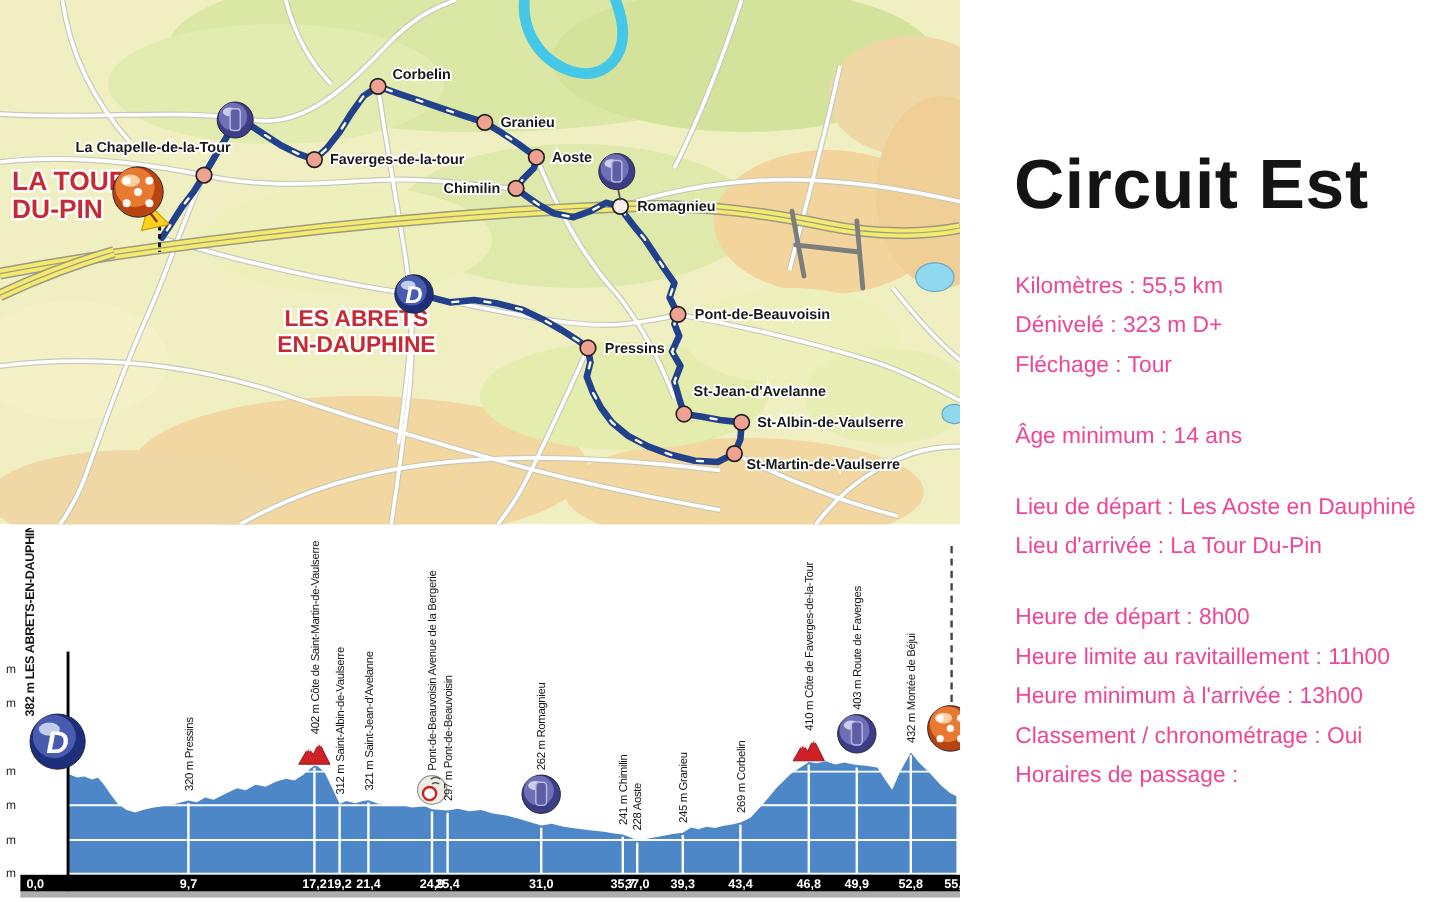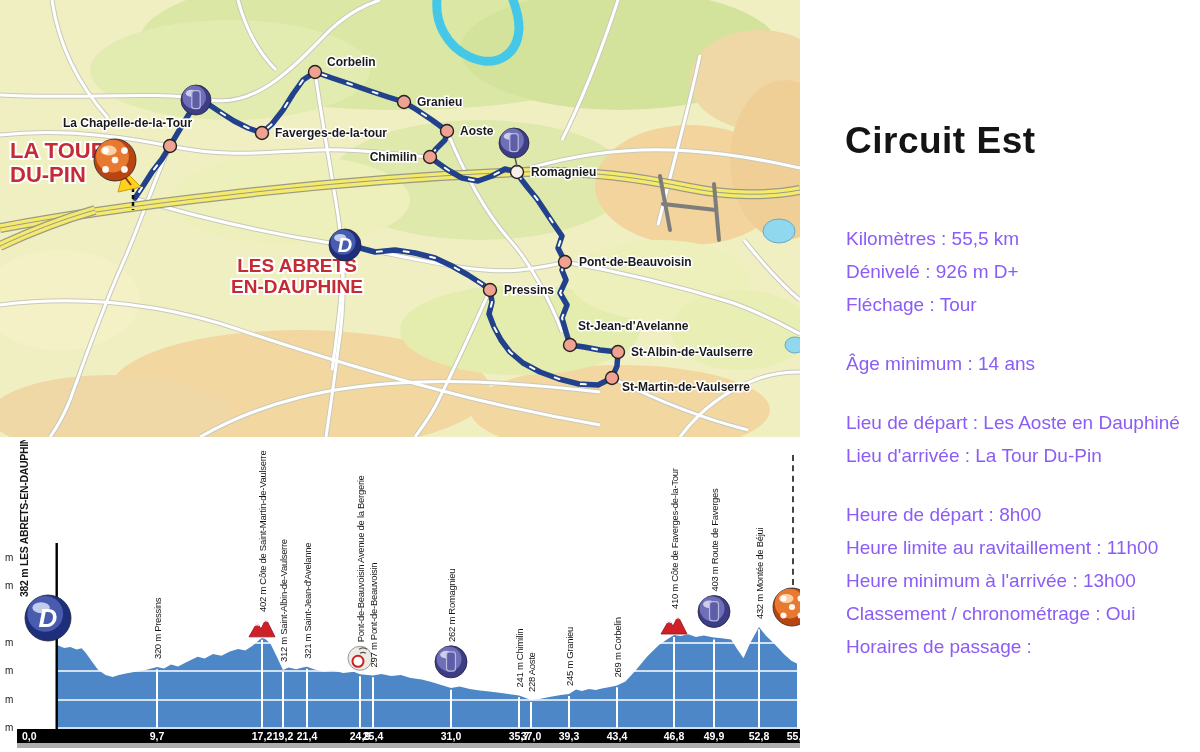--- a/index.html
+++ b/index.html
@@ -1,25 +1,25 @@
 <!DOCTYPE html>
 <html><head>
 <meta charset="utf-8">
 <style>
   html,body{margin:0;padding:0;background:#fff;}
   #root{position:relative;width:1200px;height:752px;overflow:hidden;background:#fff;
         font-family:"Liberation Sans",sans-serif;}
   #map-panel{position:absolute;left:0;top:0;width:800px;height:437px;overflow:hidden;}
   #profile-panel{position:absolute;left:0;top:440px;width:800px;height:312px;overflow:hidden;}
   #info-panel{position:absolute;left:800px;top:0;width:400px;height:752px;background:#fff;}
-  #info-title{position:absolute;left:45px;top:120px;font-size:37px;font-weight:bold;
+  #info-title{position:absolute;left:45px;top:120px;font-size:58px;font-weight:bold;
       color:#141414;letter-spacing:.5px;}
   #info-lines{position:absolute;left:46px;top:222px;width:350px;}
   .info-group{margin-bottom:26px;}
-  .info-line{font-size:19px;line-height:33px;color:#8b5cf6;}
+  .info-line{font-size:19px;line-height:33px;color:#ec4899;}
   svg text{font-family:"Liberation Sans",sans-serif;}
   .town-label{font-size:12px;font-weight:bold;fill:#1a1a1a;stroke:#ffffff;stroke-width:3px;
       paint-order:stroke;}
   .city-label{font-weight:bold;fill:#c42b35;stroke:#ffffff;stroke-width:4px;paint-order:stroke;}
   .wp-label{font-size:9.5px;letter-spacing:-0.3px;fill:#161616;}
   .wp-label.bold{font-size:10.5px;font-weight:bold;}
   .tick-label{font-size:10.5px;font-weight:bold;fill:#ffffff;}
   .m-label{font-size:10px;fill:#222;}
   #finish-label-clipped{position:absolute;left:792px;top:15px;height:130px;width:0;
       border-left:2px dashed #444;}
@@ -268,21 +268,21 @@
           <circle cx="800.55" cy="175.55" r="3.04" fill="#fff" opacity="0.95"></circle>
         </g>
       </svg>
     <div id="finish-label-clipped"></div>
   </div>
   <div id="info-panel">
     <div id="info-title">Circuit Est</div>
     <div id="info-lines">
         <div class="info-group">
           <div class="info-line">Kilomètres : 55,5 km</div>
-          <div class="info-line">Dénivelé : 926 m D+</div>
+          <div class="info-line">Dénivelé : 323 m D+</div>
           <div class="info-line">Fléchage : Tour</div>
         </div>
         <div class="info-group">
           <div class="info-line">Âge minimum : 14 ans</div>
         </div>
         <div class="info-group">
           <div class="info-line">Lieu de départ : Les Aoste en Dauphiné</div>
           <div class="info-line">Lieu d'arrivée : La Tour Du-Pin</div>
         </div>
         <div class="info-group">

